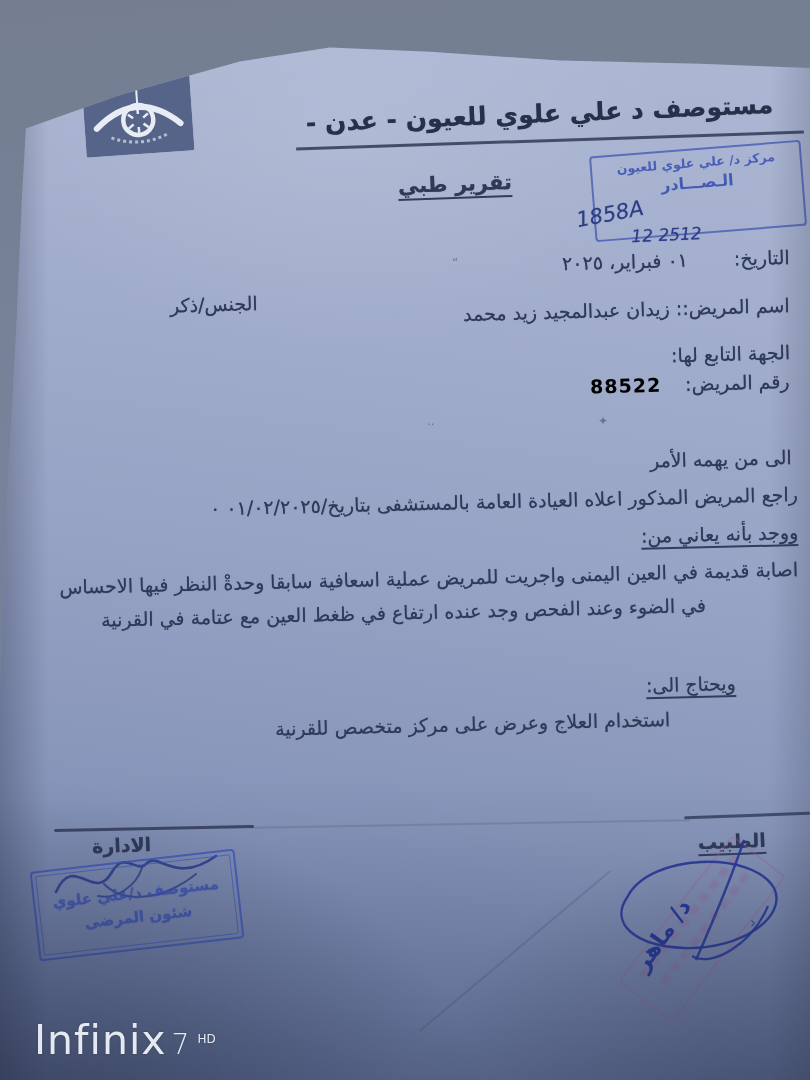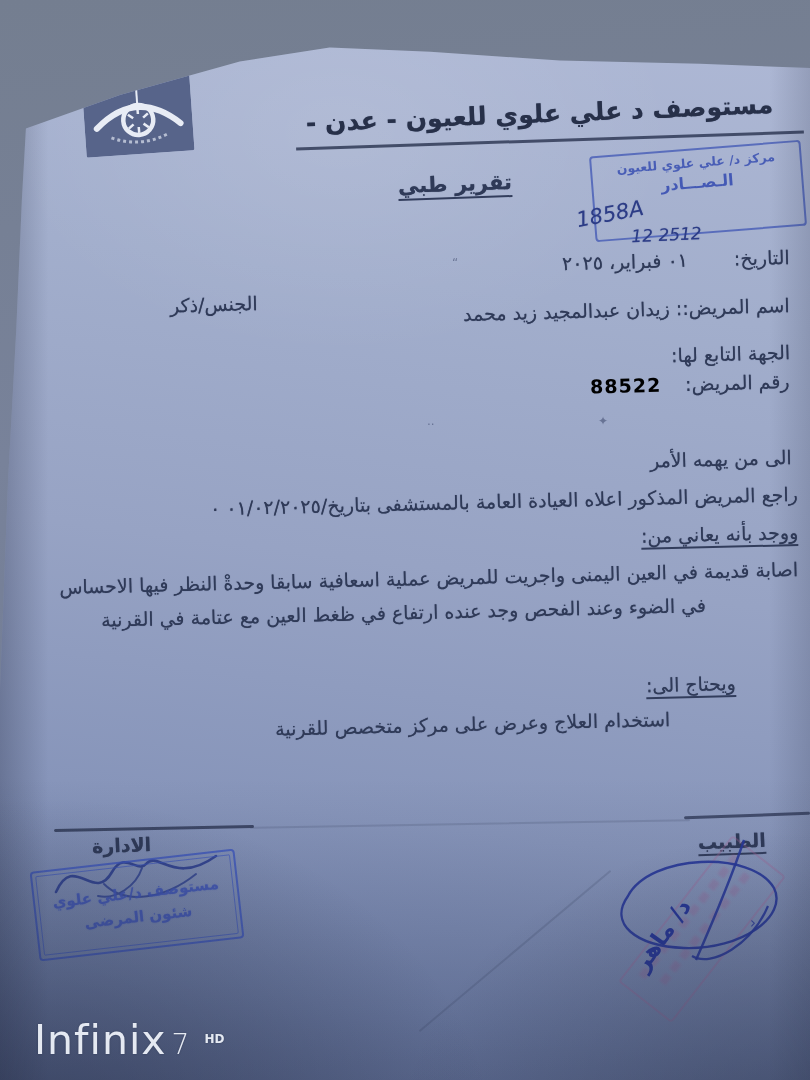--- a/index.html
+++ b/index.html
@@ -57,21 +57,21 @@
   .doc-stamp-faint i{position:absolute;left:10px;top:12px;width:8px;height:156px;
     background:repeating-linear-gradient(180deg,rgba(160,95,145,.28) 0 10px,transparent 10px 16px);filter:blur(1px);}
   .doc-stamp-faint i + i{left:30px;top:20px;height:140px;}
   .artifact{position:absolute;color:#3c476b;opacity:.55;font-size:12px;}
   
   .watermark{left:34px;top:1016px;display:flex;align-items:baseline;color:rgba(238,242,250,.95);
     text-shadow:0 0 2px rgba(20,26,44,.35);}
   .wm-brand{font-size:41px;letter-spacing:1px;}
   .wm-model{font-size:28px;font-weight:bold;letter-spacing:2px;margin-left:18px;}
   .wm-num{font-size:28px;margin-left:5px;font-weight:200;}
-  .wm-hd{font-size:12px;font-weight:bold;margin-left:15px;transform:translateY(-11px);}
+  .wm-hd{font-size:12px;font-weight:normal;margin-left:8px;transform:translateY(-11px);}
   svg{display:block;}
 </style>
 </head>
 <body>
 
 <div id="canvas">
   <div id="paper">
 
     <div class="pos logo-box">
       <svg width="108" height="76" viewBox="0 0 108 76">

